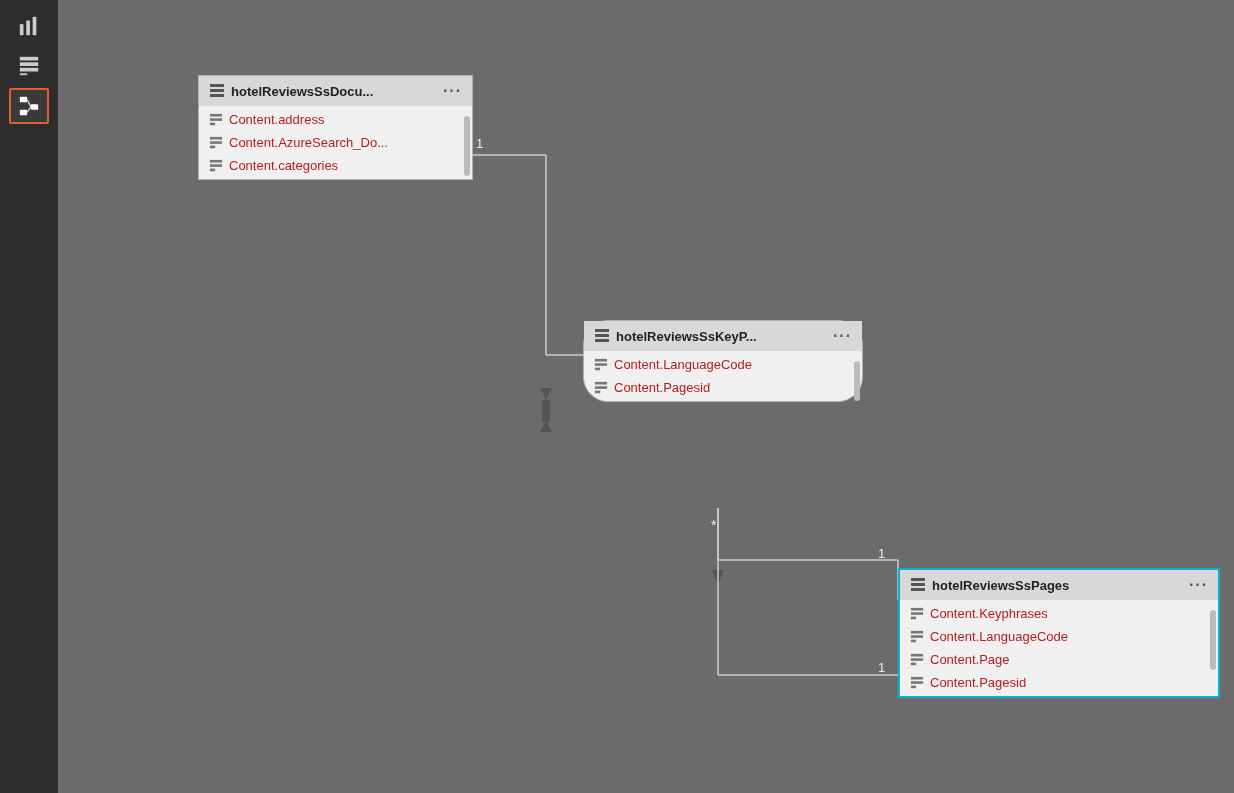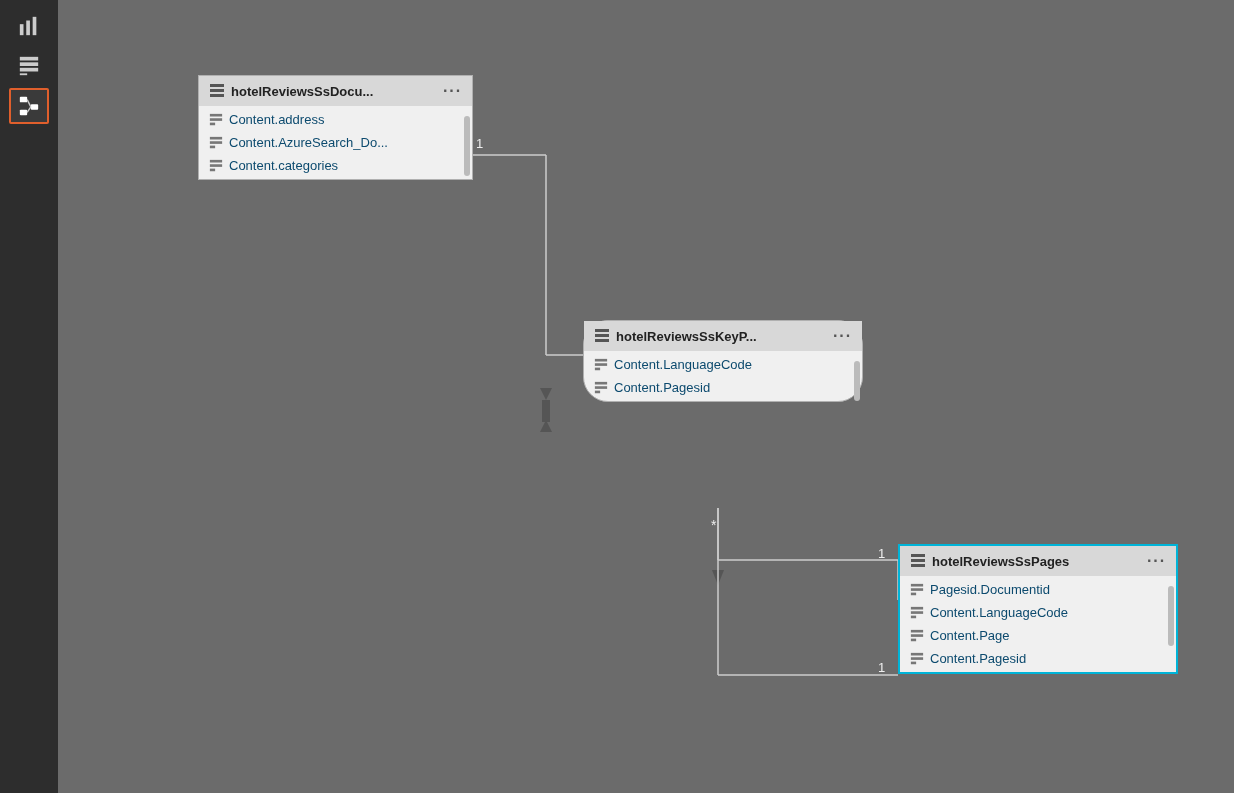--- a/index.html
+++ b/index.html
@@ -89,21 +89,21 @@
     }
 
     .table-body {
       padding: 2px 0;
     }
     .table-row {
       display: flex;
       align-items: center;
       gap: 6px;
       padding: 4px 10px;
-      color: #0c4a6e;
+      color: #b91c1c;
       font-size: 13px;
     }
     .table-row-icon {
       color: #555;
       display: inline-flex;
       align-items: center;
     }
 
     .scrollbar-indicator {
       position: absolute;
@@ -263,42 +263,42 @@
               <rect x="1" y="6" width="14" height="3"></rect>
               <rect x="1" y="11" width="6" height="3"></rect>
             </svg>
         </span>
         <span>Content.Pagesid</span>
       </div>
     </div>
     <div class="scrollbar-indicator" style="height:40px;"></div>
   </div>
 
-  <div class="table-card selected" style="left:840px; top:544px; width:280px; position:absolute;">
+  <div class="table-card selected" style="left:840px; top:568px; width:322px; position:absolute;">
     <div class="table-header">
       <span class="table-header-icon">
         <svg width="16" height="16" viewBox="0 0 16 16" fill="#555">
             <rect x="1" y="1" width="14" height="3"></rect>
             <rect x="1" y="6" width="14" height="3"></rect>
             <rect x="1" y="11" width="14" height="3"></rect>
           </svg>
       </span>
       <span>hotelReviewsSsPages</span>
       <span class="table-header-dots">···</span>
     </div>
     <div class="table-body">
       <div class="table-row">
         <span class="table-row-icon">
           <svg width="14" height="14" viewBox="0 0 16 16" fill="#777">
               <rect x="1" y="1" width="14" height="3"></rect>
               <rect x="1" y="6" width="14" height="3"></rect>
               <rect x="1" y="11" width="6" height="3"></rect>
             </svg>
         </span>
-        <span>Pagesid.Documentid</span>
+        <span>Content.Keyphrases</span>
       </div>
       <div class="table-row">
         <span class="table-row-icon">
           <svg width="14" height="14" viewBox="0 0 16 16" fill="#777">
               <rect x="1" y="1" width="14" height="3"></rect>
               <rect x="1" y="6" width="14" height="3"></rect>
               <rect x="1" y="11" width="6" height="3"></rect>
             </svg>
         </span>
         <span>Content.LanguageCode</span>

